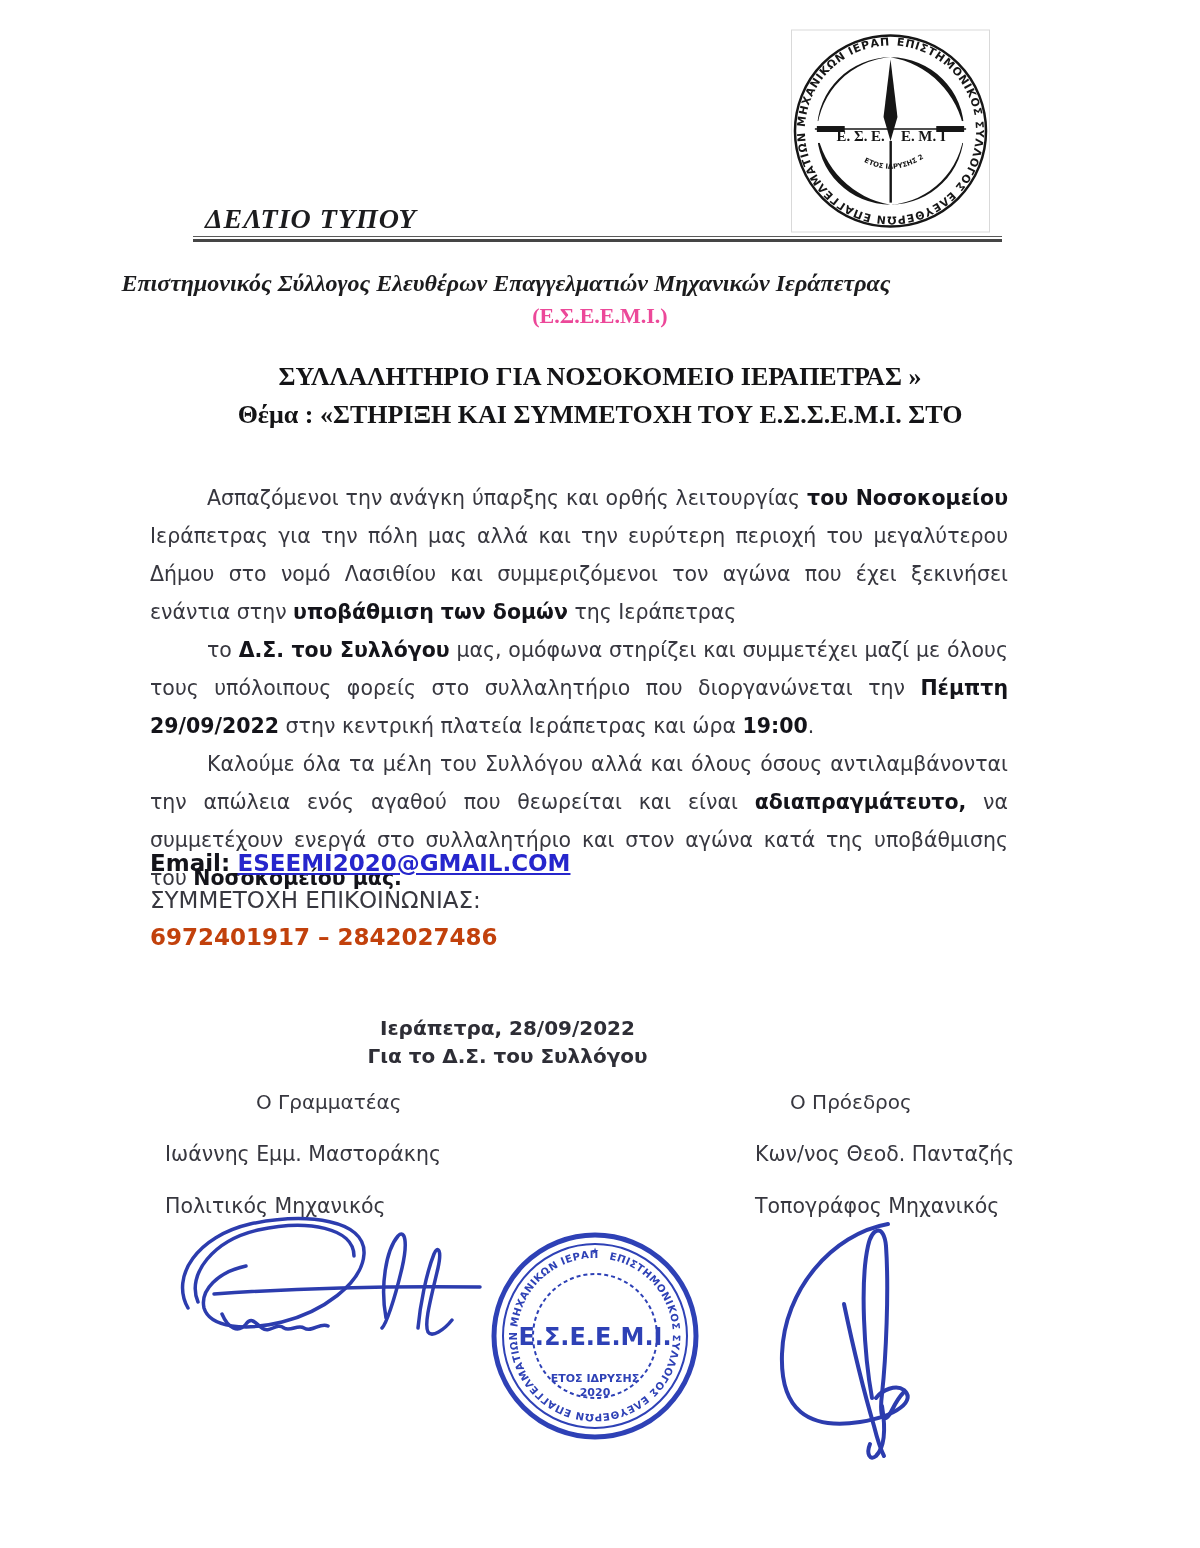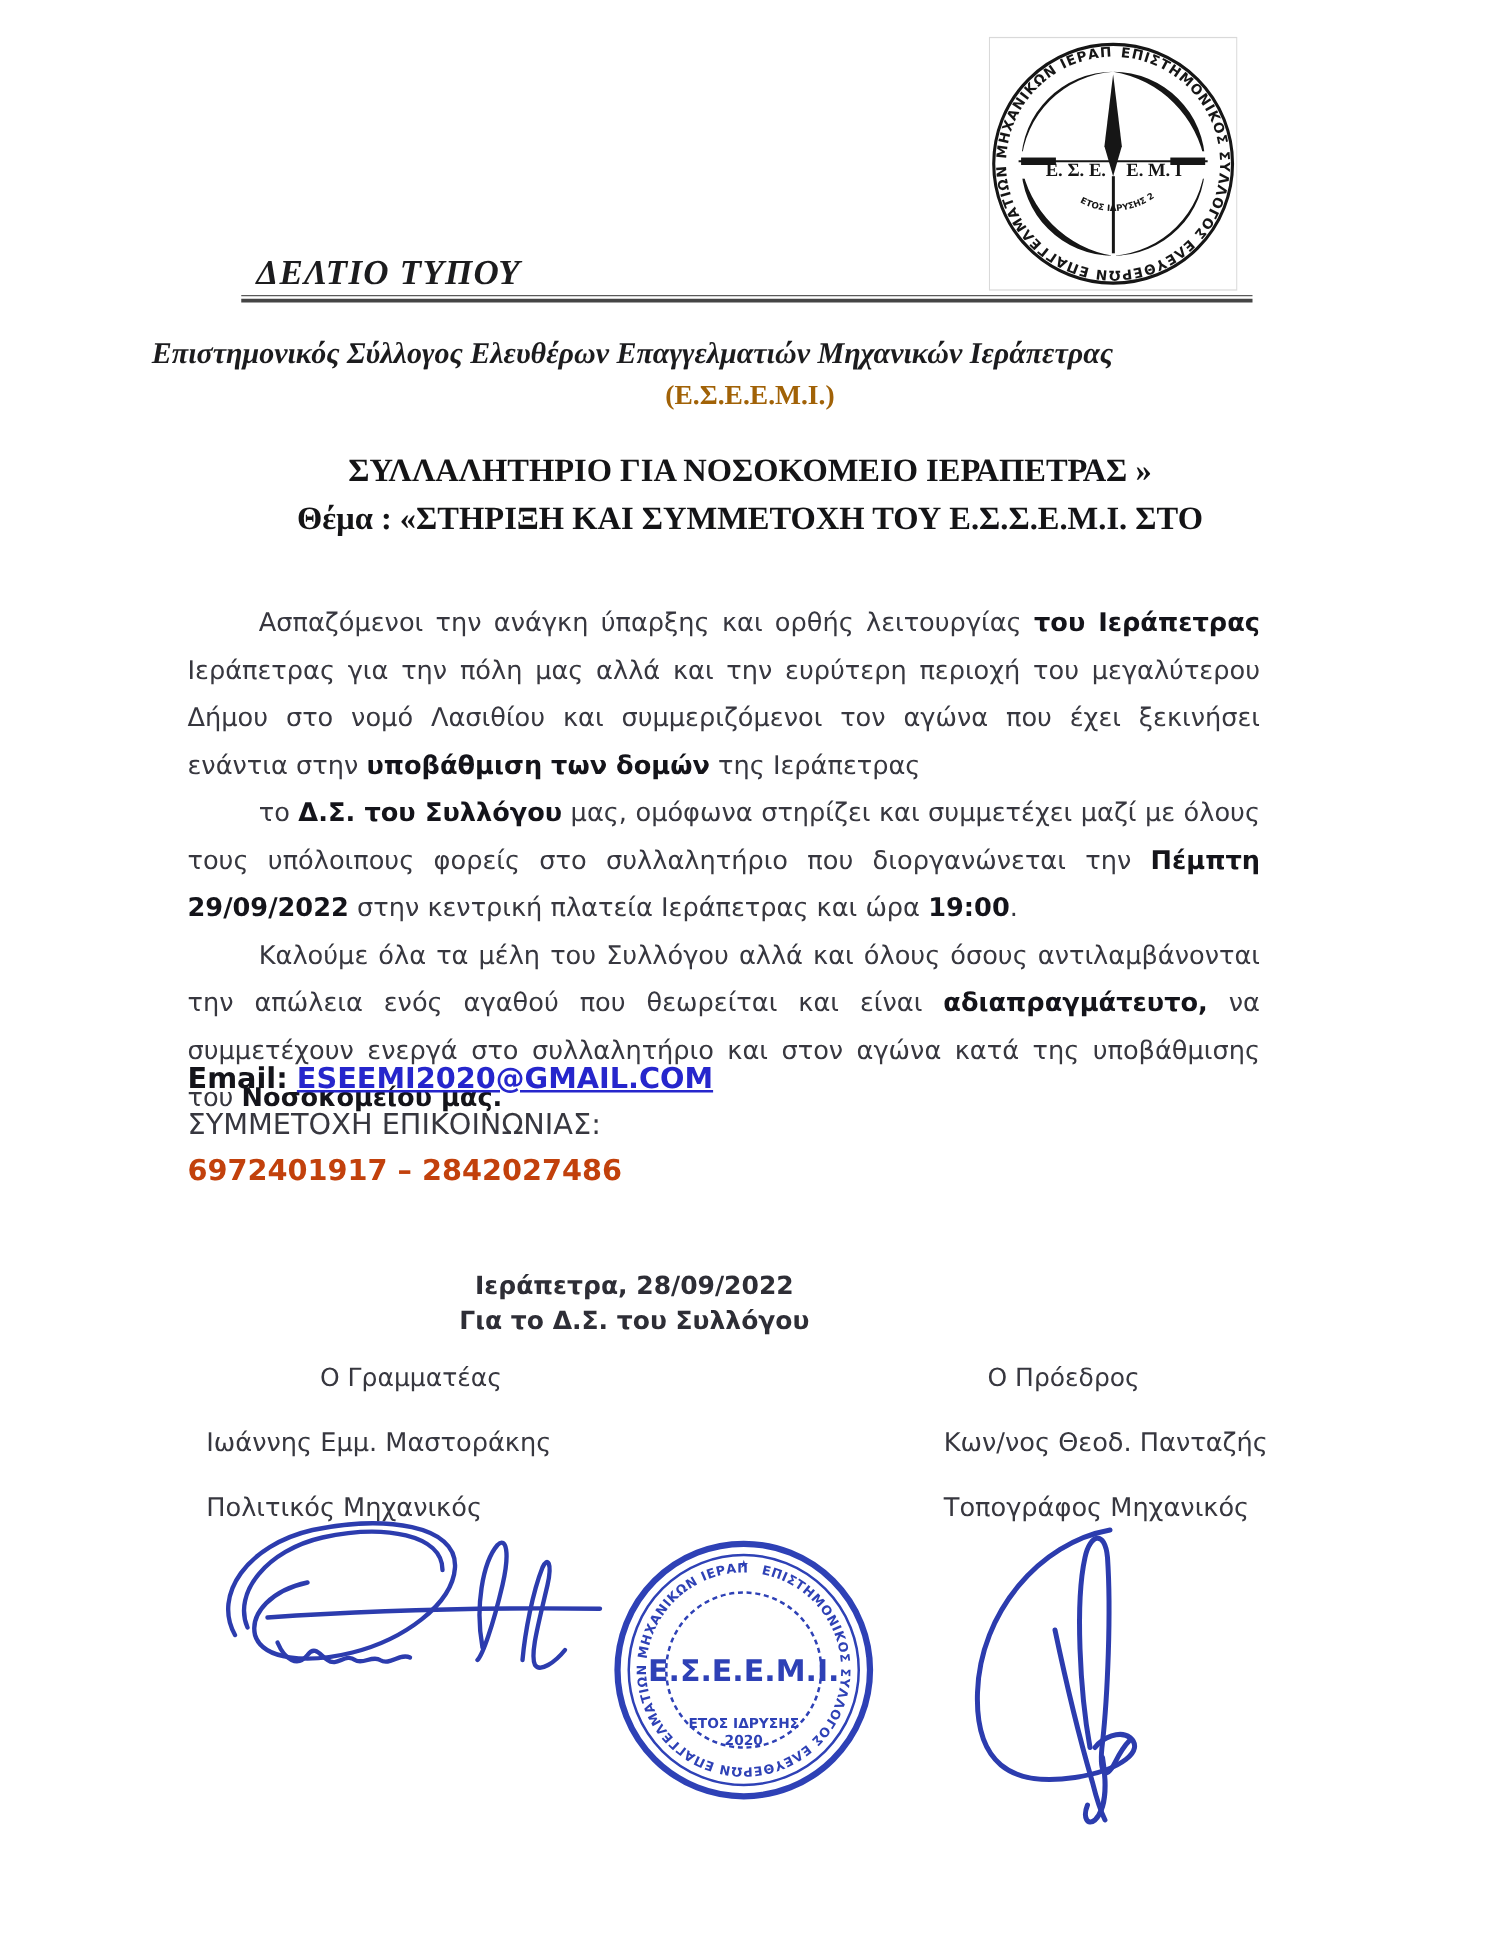--- a/index.html
+++ b/index.html
@@ -9,21 +9,21 @@
   
   .press-title{position:absolute;left:205px;top:203px;font-family:"Liberation Serif",serif;
         font-style:italic;font-weight:600;font-size:28px;letter-spacing:1px;color:#1c1c1e;}
   .press-rule{position:absolute;left:193px;top:236px;width:809px;height:2px;
         border-top:1px solid #5a5a5a;border-bottom:3px solid #454545;}
 
   .org-line1{position:absolute;left:0;top:270px;width:1012px;text-align:center;
         font-family:"Liberation Serif",serif;font-style:italic;font-weight:700;
         font-size:24px;color:#1c1c1e;}
   .org-line2{position:absolute;left:0;top:303px;width:1200px;text-align:center;
-        font-family:"Liberation Serif",serif;font-weight:700;font-size:22px;color:#a16207;}
+        font-family:"Liberation Serif",serif;font-weight:700;font-size:22px;color:#ec4899;}
 
   .subject{position:absolute;left:100px;top:358px;width:1000px;text-align:center;
         font-family:"Liberation Serif",serif;font-weight:700;font-size:26px;
         line-height:38px;color:#141416;}
 
   
   .logo-box{position:absolute;left:791px;top:29px;width:199px;height:204px;}
 
   
   .body-text{position:absolute;left:150px;top:479px;width:858px;
@@ -111,21 +111,21 @@
 
   <div class="org-line1">Επιστημονικός Σύλλογος Ελευθέρων Επαγγελματιών Μηχανικών Ιεράπετρας</div>
   <div class="org-line2">(Ε.Σ.Ε.Ε.Μ.Ι.)</div>
 
   <div class="subject">
     <div>ΣΥΛΛΑΛΗΤΗΡΙΟ ΓΙΑ ΝΟΣΟΚΟΜΕΙΟ ΙΕΡΑΠΕΤΡΑΣ »</div>
     <div>Θέμα : «ΣΤΗΡΙΞΗ ΚΑΙ ΣΥΜΜΕΤΟΧΗ ΤΟΥ Ε.Σ.Σ.Ε.Μ.Ι. ΣΤΟ</div>
   </div>
 
   <div class="body-text">
-    <p><span>Ασπαζόμενοι την ανάγκη ύπαρξης και ορθής λειτουργίας </span><b>του Ιεράπετρας</b><span> Ιεράπετρας για την πόλη μας αλλά και την ευρύτερη περιοχή του μεγαλύτερου Δήμου στο νομό Λασιθίου και συμμεριζόμενοι τον αγώνα που έχει ξεκινήσει ενάντια στην </span><b>υποβάθμιση των δομών</b><span> της Ιεράπετρας</span></p>
+    <p><span>Ασπαζόμενοι την ανάγκη ύπαρξης και ορθής λειτουργίας </span><b>του Νοσοκομείου</b><span> Ιεράπετρας για την πόλη μας αλλά και την ευρύτερη περιοχή του μεγαλύτερου Δήμου στο νομό Λασιθίου και συμμεριζόμενοι τον αγώνα που έχει ξεκινήσει ενάντια στην </span><b>υποβάθμιση των δομών</b><span> της Ιεράπετρας</span></p>
     <p><span>το </span><b>Δ.Σ. του Συλλόγου</b><span> μας, ομόφωνα στηρίζει και συμμετέχει μαζί με όλους τους υπόλοιπους φορείς στο συλλαλητήριο που διοργανώνεται την </span><b>Πέμπτη 29/09/2022</b><span> στην κεντρική πλατεία Ιεράπετρας και ώρα </span><b>19:00</b><span>.</span></p>
     <p><span>Καλούμε όλα τα μέλη του Συλλόγου αλλά και όλους όσους αντιλαμβάνονται την απώλεια ενός αγαθού που θεωρείται και είναι </span><b>αδιαπραγμάτευτο,</b><span> να συμμετέχουν ενεργά στο συλλαλητήριο και στον αγώνα κατά της υποβάθμισης του </span><b>Νοσοκομείου μας.</b></p>
   </div>
 
   <div class="contact">
     <div>
       <span class="lbl">Email:</span>
       <a href="#">ESEEMI2020@GMAIL.COM</a>
     </div>
     <div>ΣΥΜΜΕΤΟΧΗ ΕΠΙΚΟΙΝΩΝΙΑΣ:</div>

